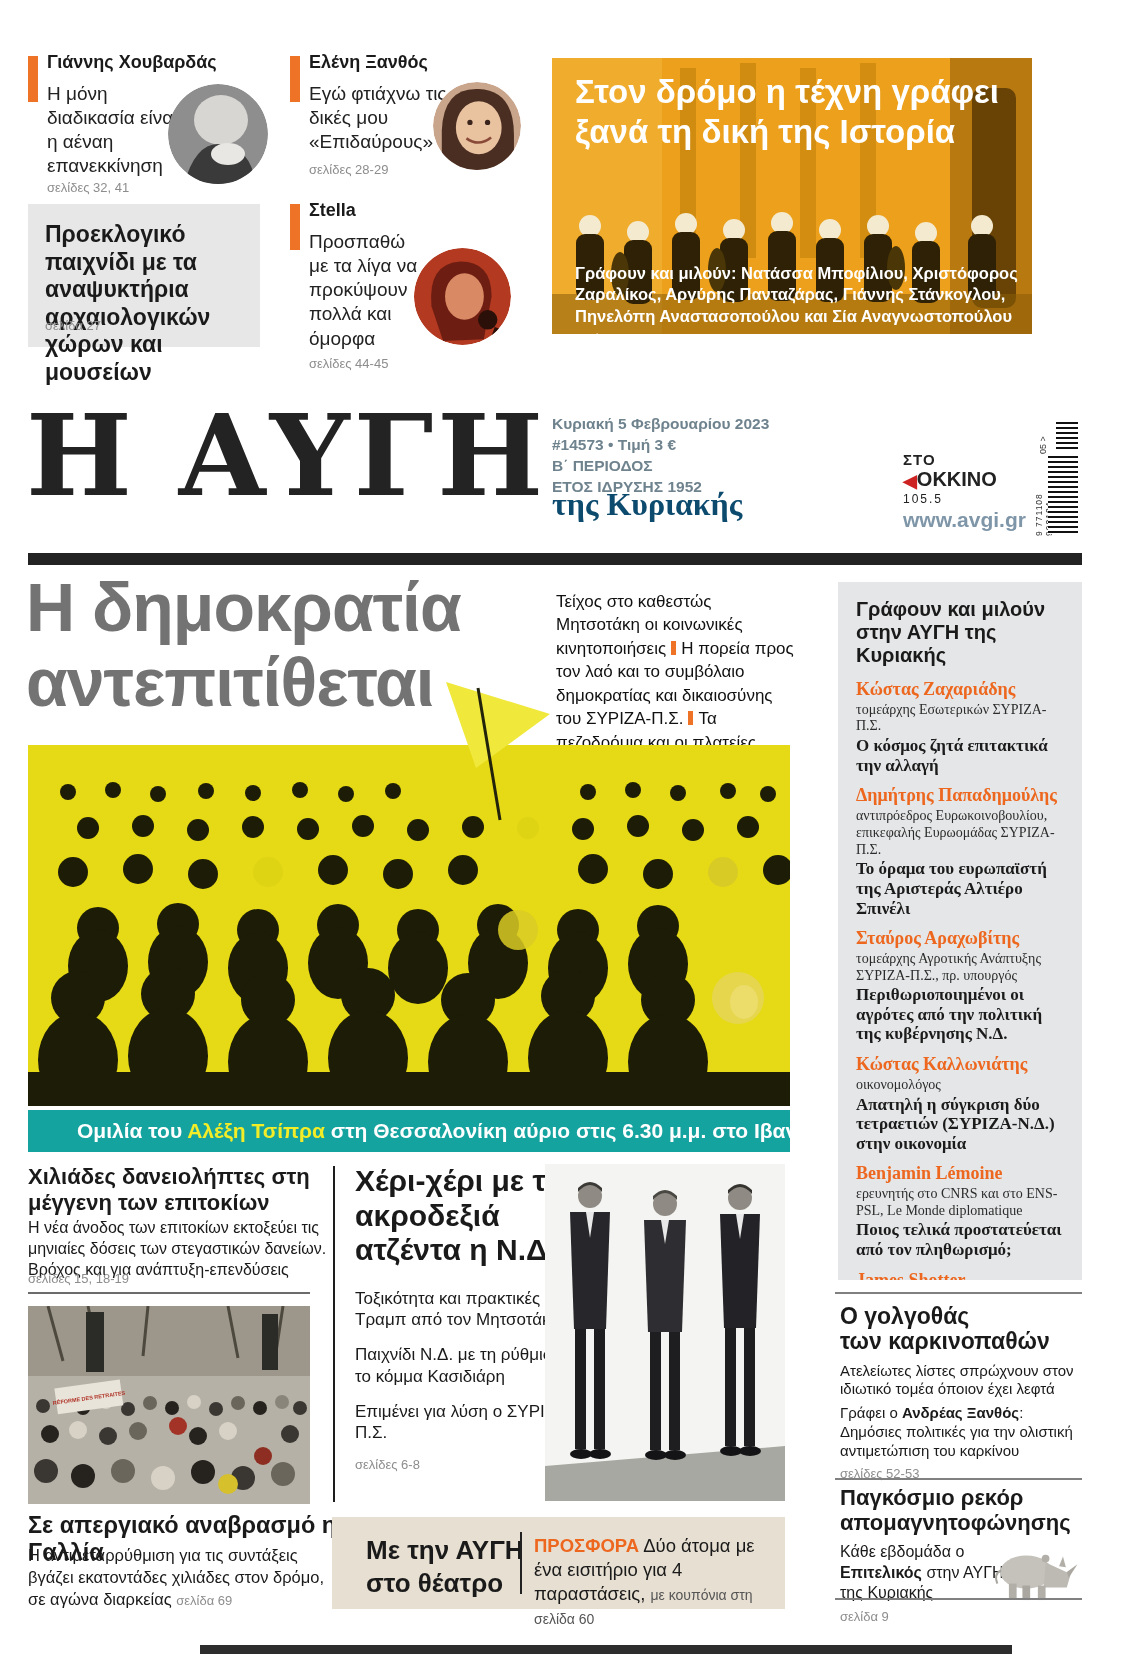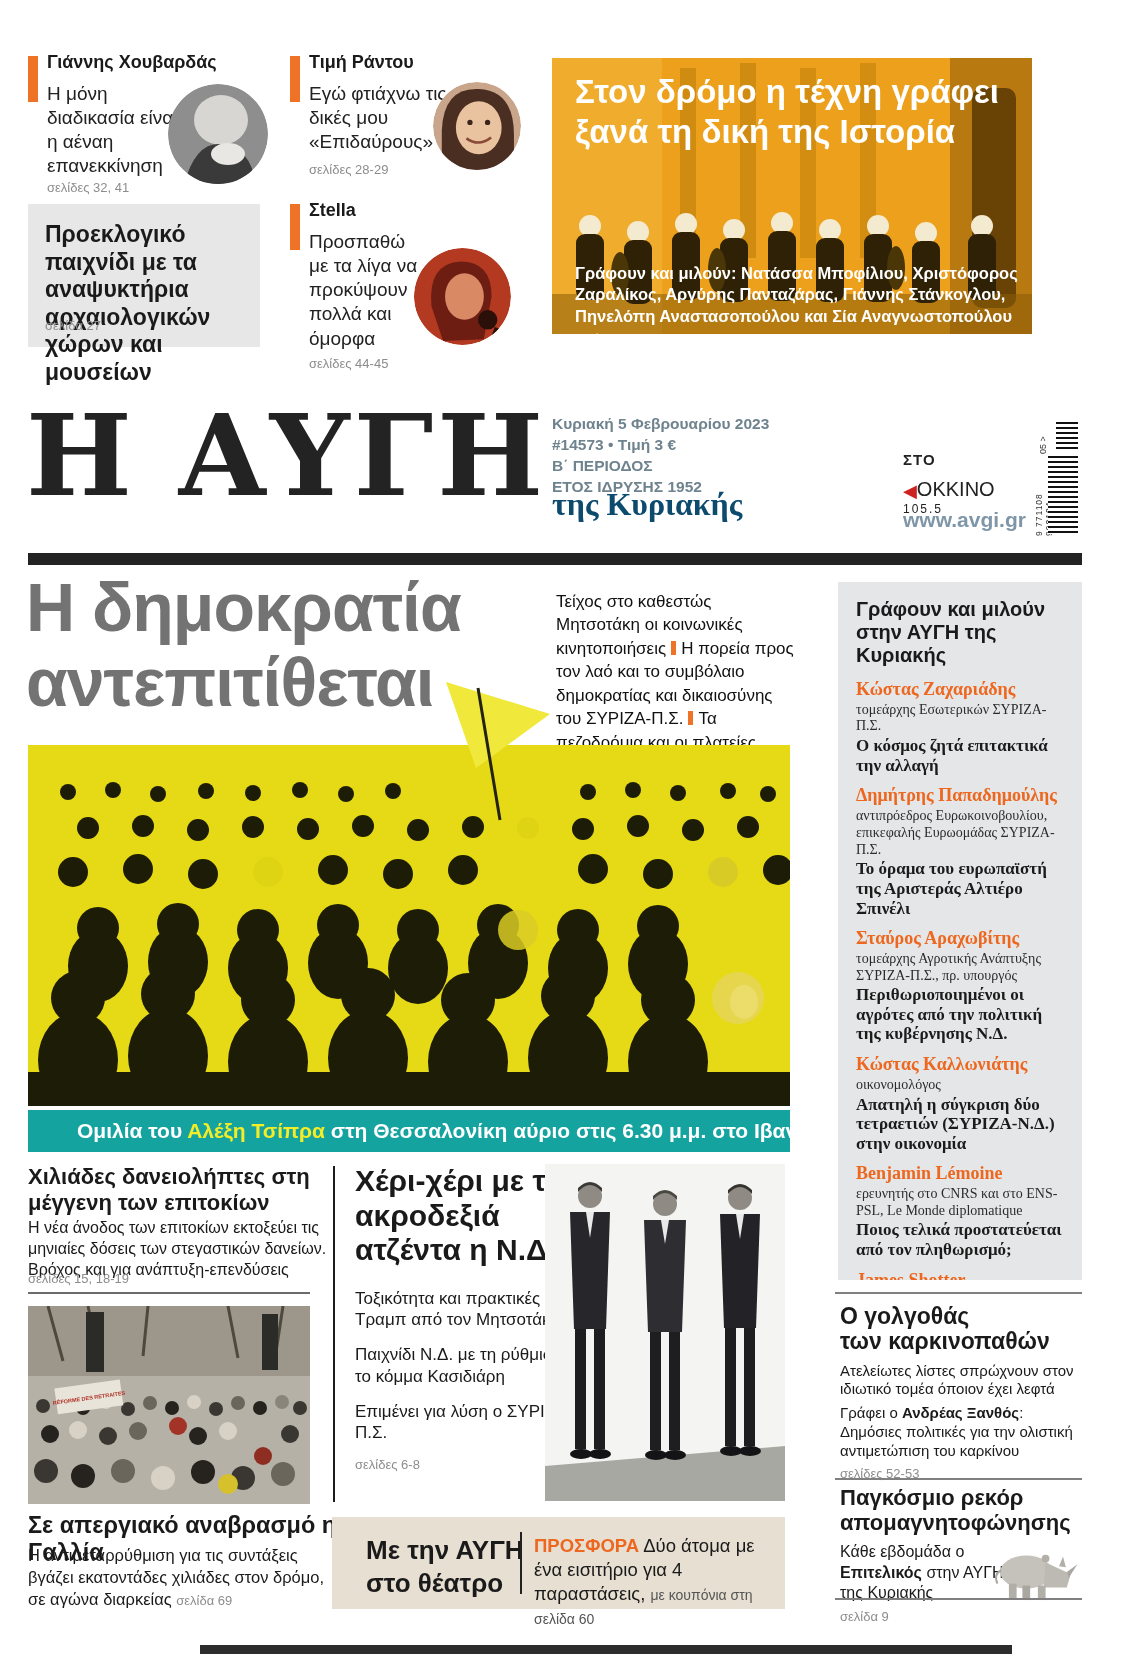--- a/index.html
+++ b/index.html
@@ -39,21 +39,21 @@
 #feature-byline{position:absolute;left:23px;top:205px;width:450px;color:#fff;font-size:16.5px;font-weight:bold;line-height:1.3}
 #feature-byline .fpages{color:#d8c28f;font-weight:normal;font-size:13px}
 
 #mast-title{position:absolute;left:26px;top:400px;font-family:"DejaVu Serif","Liberation Serif",serif;
   font-weight:bold;font-size:112px;line-height:1;letter-spacing:4px;color:#232323}
 #mast-info{position:absolute;left:552px;top:414px;color:#6F838E;font-weight:bold;font-size:15.5px;line-height:1.3}
 #mast-info div{margin-bottom:1px}
 #mast-edition{position:absolute;left:552px;top:486px;font-family:"Liberation Serif",serif;font-weight:600;font-size:32px;color:#0c4a6e}
 #radio{position:absolute;left:903px;top:452px;color:#222;line-height:1}
 #radio-l1{font-size:15px;font-weight:800;letter-spacing:1px}
-#radio-l2{font-size:20px;font-weight:400;margin-top:12px}
+#radio-l2{font-size:20px;font-weight:700;margin-top:2px}
 #radio-arrow{color:#CC2222;font-size:18px;vertical-align:-1px}
 #radio-freq{font-size:12px;letter-spacing:2px;margin-top:3px}
 #website{position:absolute;left:903px;top:508px;font-size:21px;font-weight:bold;color:#7E96A8;text-decoration:none}
 #bc-top-label{position:absolute;left:1038px;top:424px;font-size:9px;color:#333;writing-mode:vertical-rl;transform:rotate(180deg);height:30px}
 #bc-top-stripes{position:absolute;left:1056px;top:422px;width:22px;height:28px;
   background:repeating-linear-gradient(180deg,#111 0 2px,#fff 2px 5px)}
 #bc-num{position:absolute;left:1034px;top:456px;height:80px;font-size:8.5px;color:#333;
   writing-mode:vertical-rl;transform:rotate(180deg);letter-spacing:1px}
 #bc-stripes{position:absolute;left:1048px;top:456px;width:30px;height:78px;
   background:repeating-linear-gradient(180deg,#111 0 2px,#fff 2px 5px)}
@@ -129,21 +129,21 @@
       <ellipse cx="60" cy="70" rx="17" ry="11" fill="#e9e7e3"></ellipse>
     </svg>
   </div>
 
   <div id="promo">
     <div id="promo-title">Προεκλογικό παιχνίδι με τα αναψυκτήρια αρχαιολογικών χώρων και μουσείων</div>
     <div class="pages" id="promo-page">σελίδα 27</div>
   </div>
 
   <div class="obar" id="rantou-bar"></div>
-  <div class="pname" id="rantou-name">Τιμή Ράντου</div>
+  <div class="pname" id="rantou-name">Ελένη Ξανθός</div>
   <div class="pquote" id="rantou-quote">Εγώ φτιάχνω τις δικές μου «Επιδαύρους»</div>
   <div class="pages" id="rantou-pages">σελίδες 28-29</div>
   <div class="photo-circle" id="rantou-photo">
     <svg viewBox="0 0 100 100">
       <circle cx="50" cy="50" r="50" fill="#c9a58b"></circle>
       <path d="M10 55 Q12 6 52 8 Q92 10 92 60 L92 100 L10 100 Z" fill="#4a2e22"></path>
       <ellipse cx="52" cy="52" rx="26" ry="30" fill="#e9c2a0"></ellipse>
       <path d="M38 64 Q52 74 66 63" stroke="#8a4a38" stroke-width="3" fill="none"></path>
       <circle cx="42" cy="46" r="3" fill="#3a241c"></circle>
         <circle cx="62" cy="46" r="3" fill="#3a241c"></circle>

